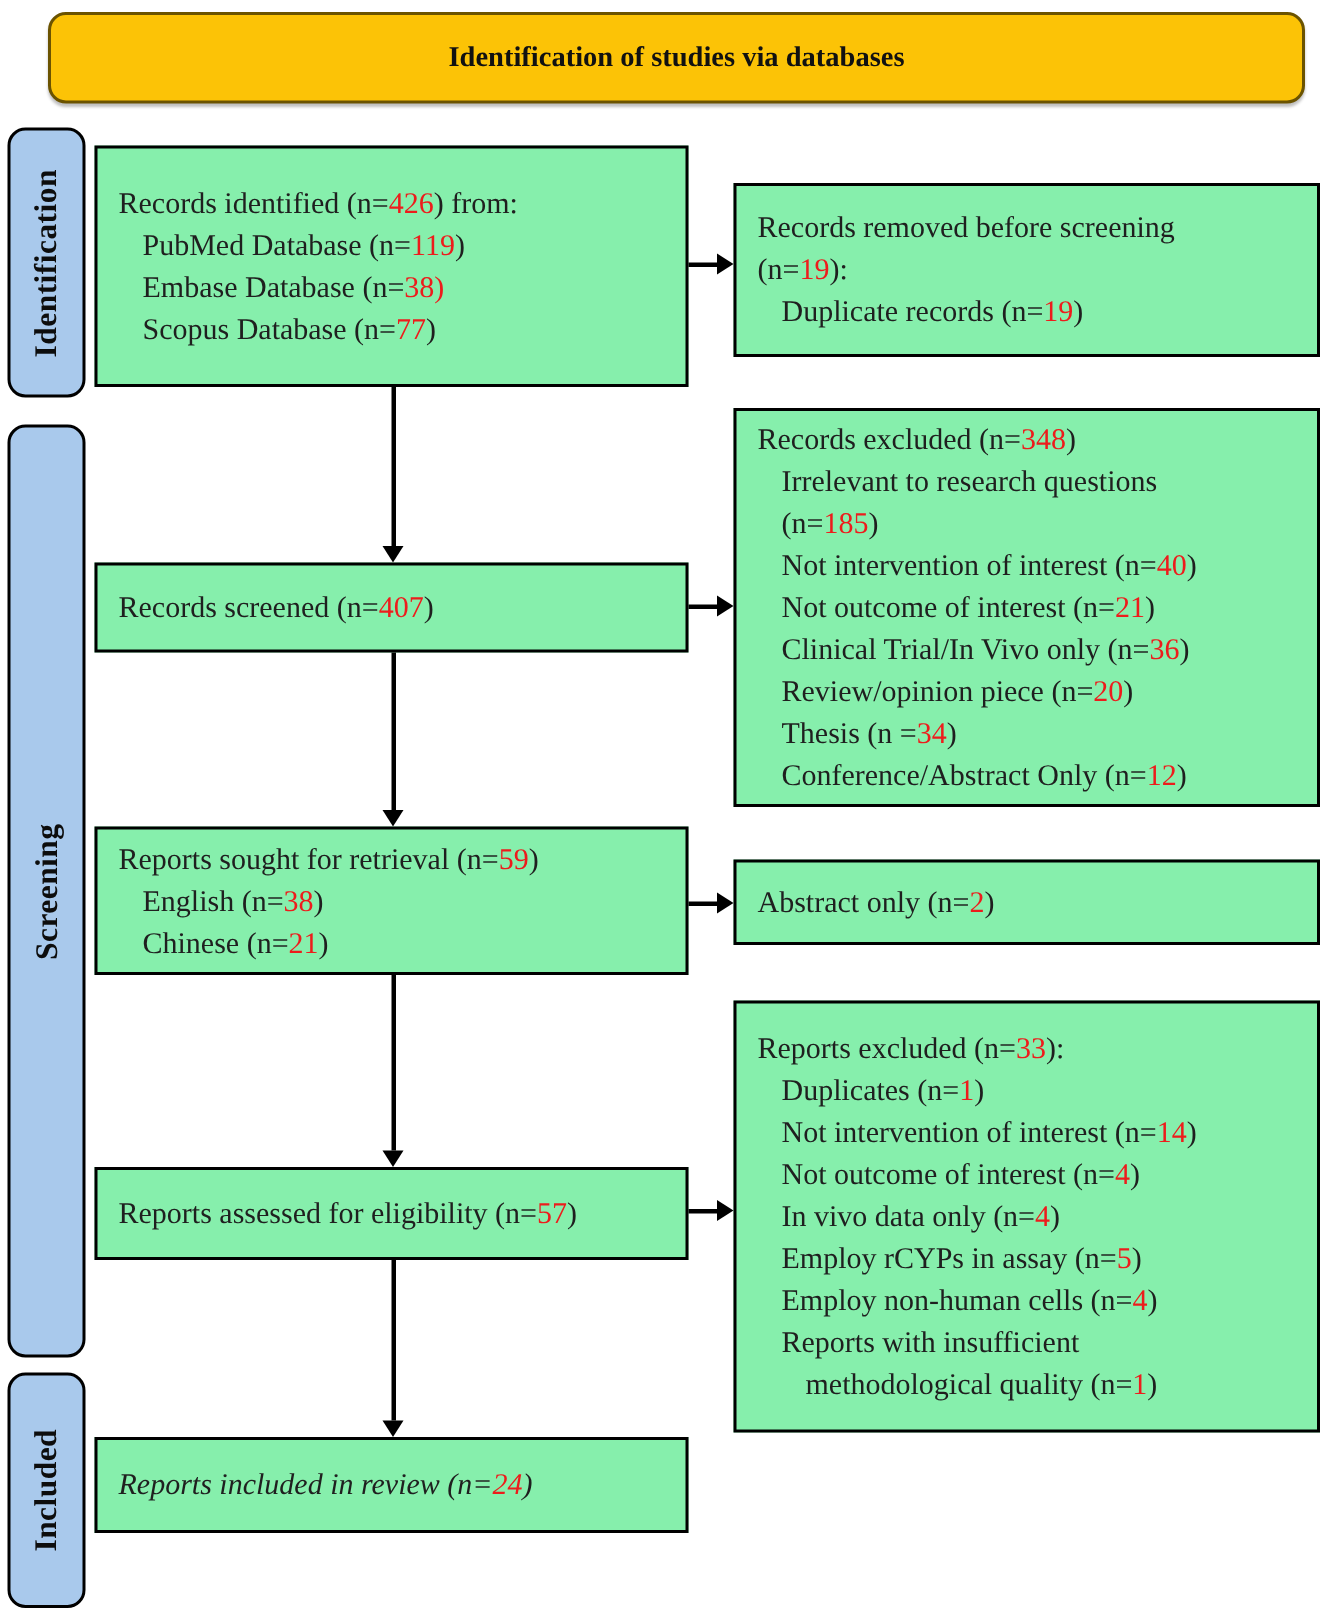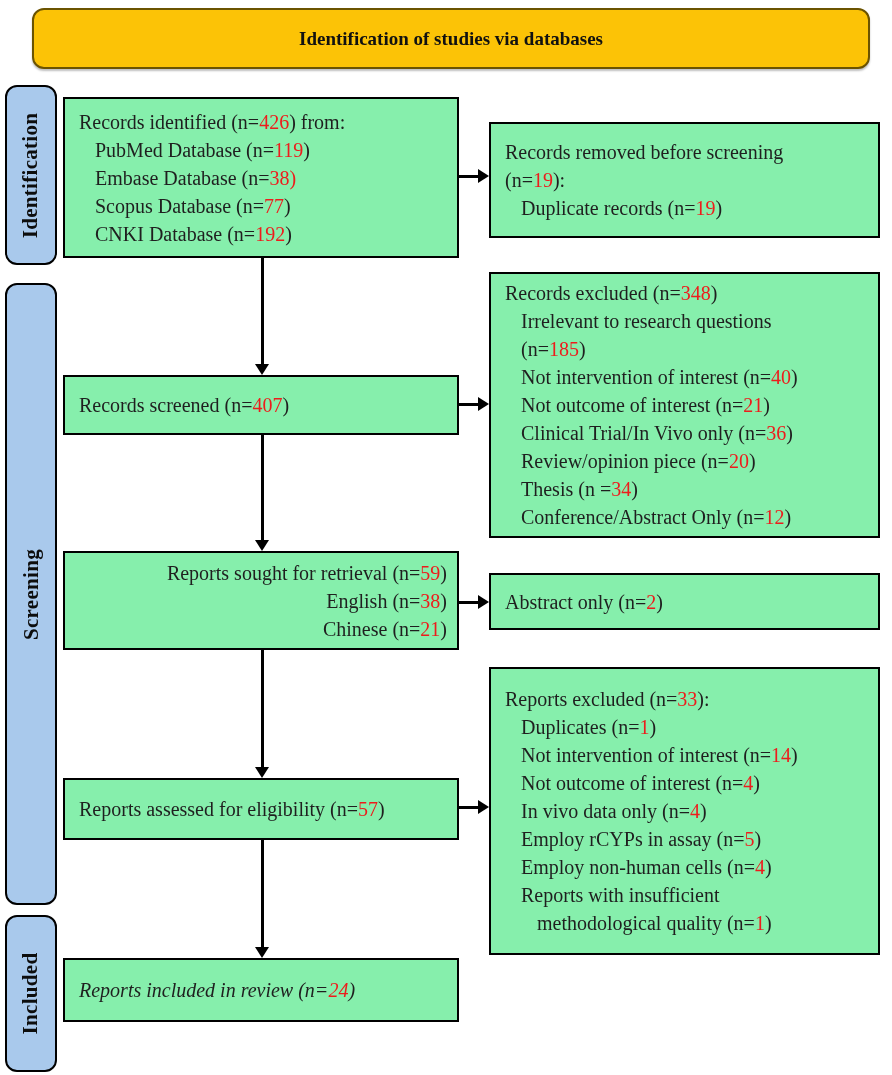--- a/index.html
+++ b/index.html
@@ -63,26 +63,25 @@
   </div>
   <div class="stage" style="top:915px;height:157px;">
     <span>Included</span>
   </div>
 
   <div class="box" style="left:63px;top:97px;width:396px;height:161px;">
       <div class="line indent-0"><span>Records identified (n=</span><span class="num">426</span><span>) from:</span></div>
       <div class="line indent-1"><span>PubMed Database (n=</span><span class="num">119</span><span>)</span></div>
       <div class="line indent-1"><span>Embase Database (n=</span><span class="num">38)</span></div>
       <div class="line indent-1"><span>Scopus Database (n=</span><span class="num">77</span><span>)</span></div>
-      <div class="line indent-1"><span>CNKI Database (n=</span><span class="num">192</span><span>)</span></div>
     </div>
   <div class="box" style="left:63px;top:375px;width:396px;height:60px;">
       <div class="line indent-0"><span>Records screened (n=</span><span class="num">407</span><span>)</span></div>
     </div>
-  <div class="box" style="left:63px;top:551px;width:396px;height:99px;align-items:flex-end;">
+  <div class="box" style="left:63px;top:551px;width:396px;height:99px;">
       <div class="line indent-0"><span>Reports sought for retrieval (n=</span><span class="num">59</span><span>)</span></div>
       <div class="line indent-1"><span>English (n=</span><span class="num">38</span><span>)</span></div>
       <div class="line indent-1"><span>Chinese (n=</span><span class="num">21</span><span>)</span></div>
     </div>
   <div class="box" style="left:63px;top:778px;width:396px;height:62px;">
       <div class="line indent-0"><span>Reports assessed for eligibility (n=</span><span class="num">57</span><span>)</span></div>
     </div>
   <div class="box" style="left:63px;top:958px;width:396px;height:64px;font-style:italic;">
       <div class="line indent-0"><span>Reports included in review (n=</span><span class="num">24</span><span>)</span></div>
     </div>

